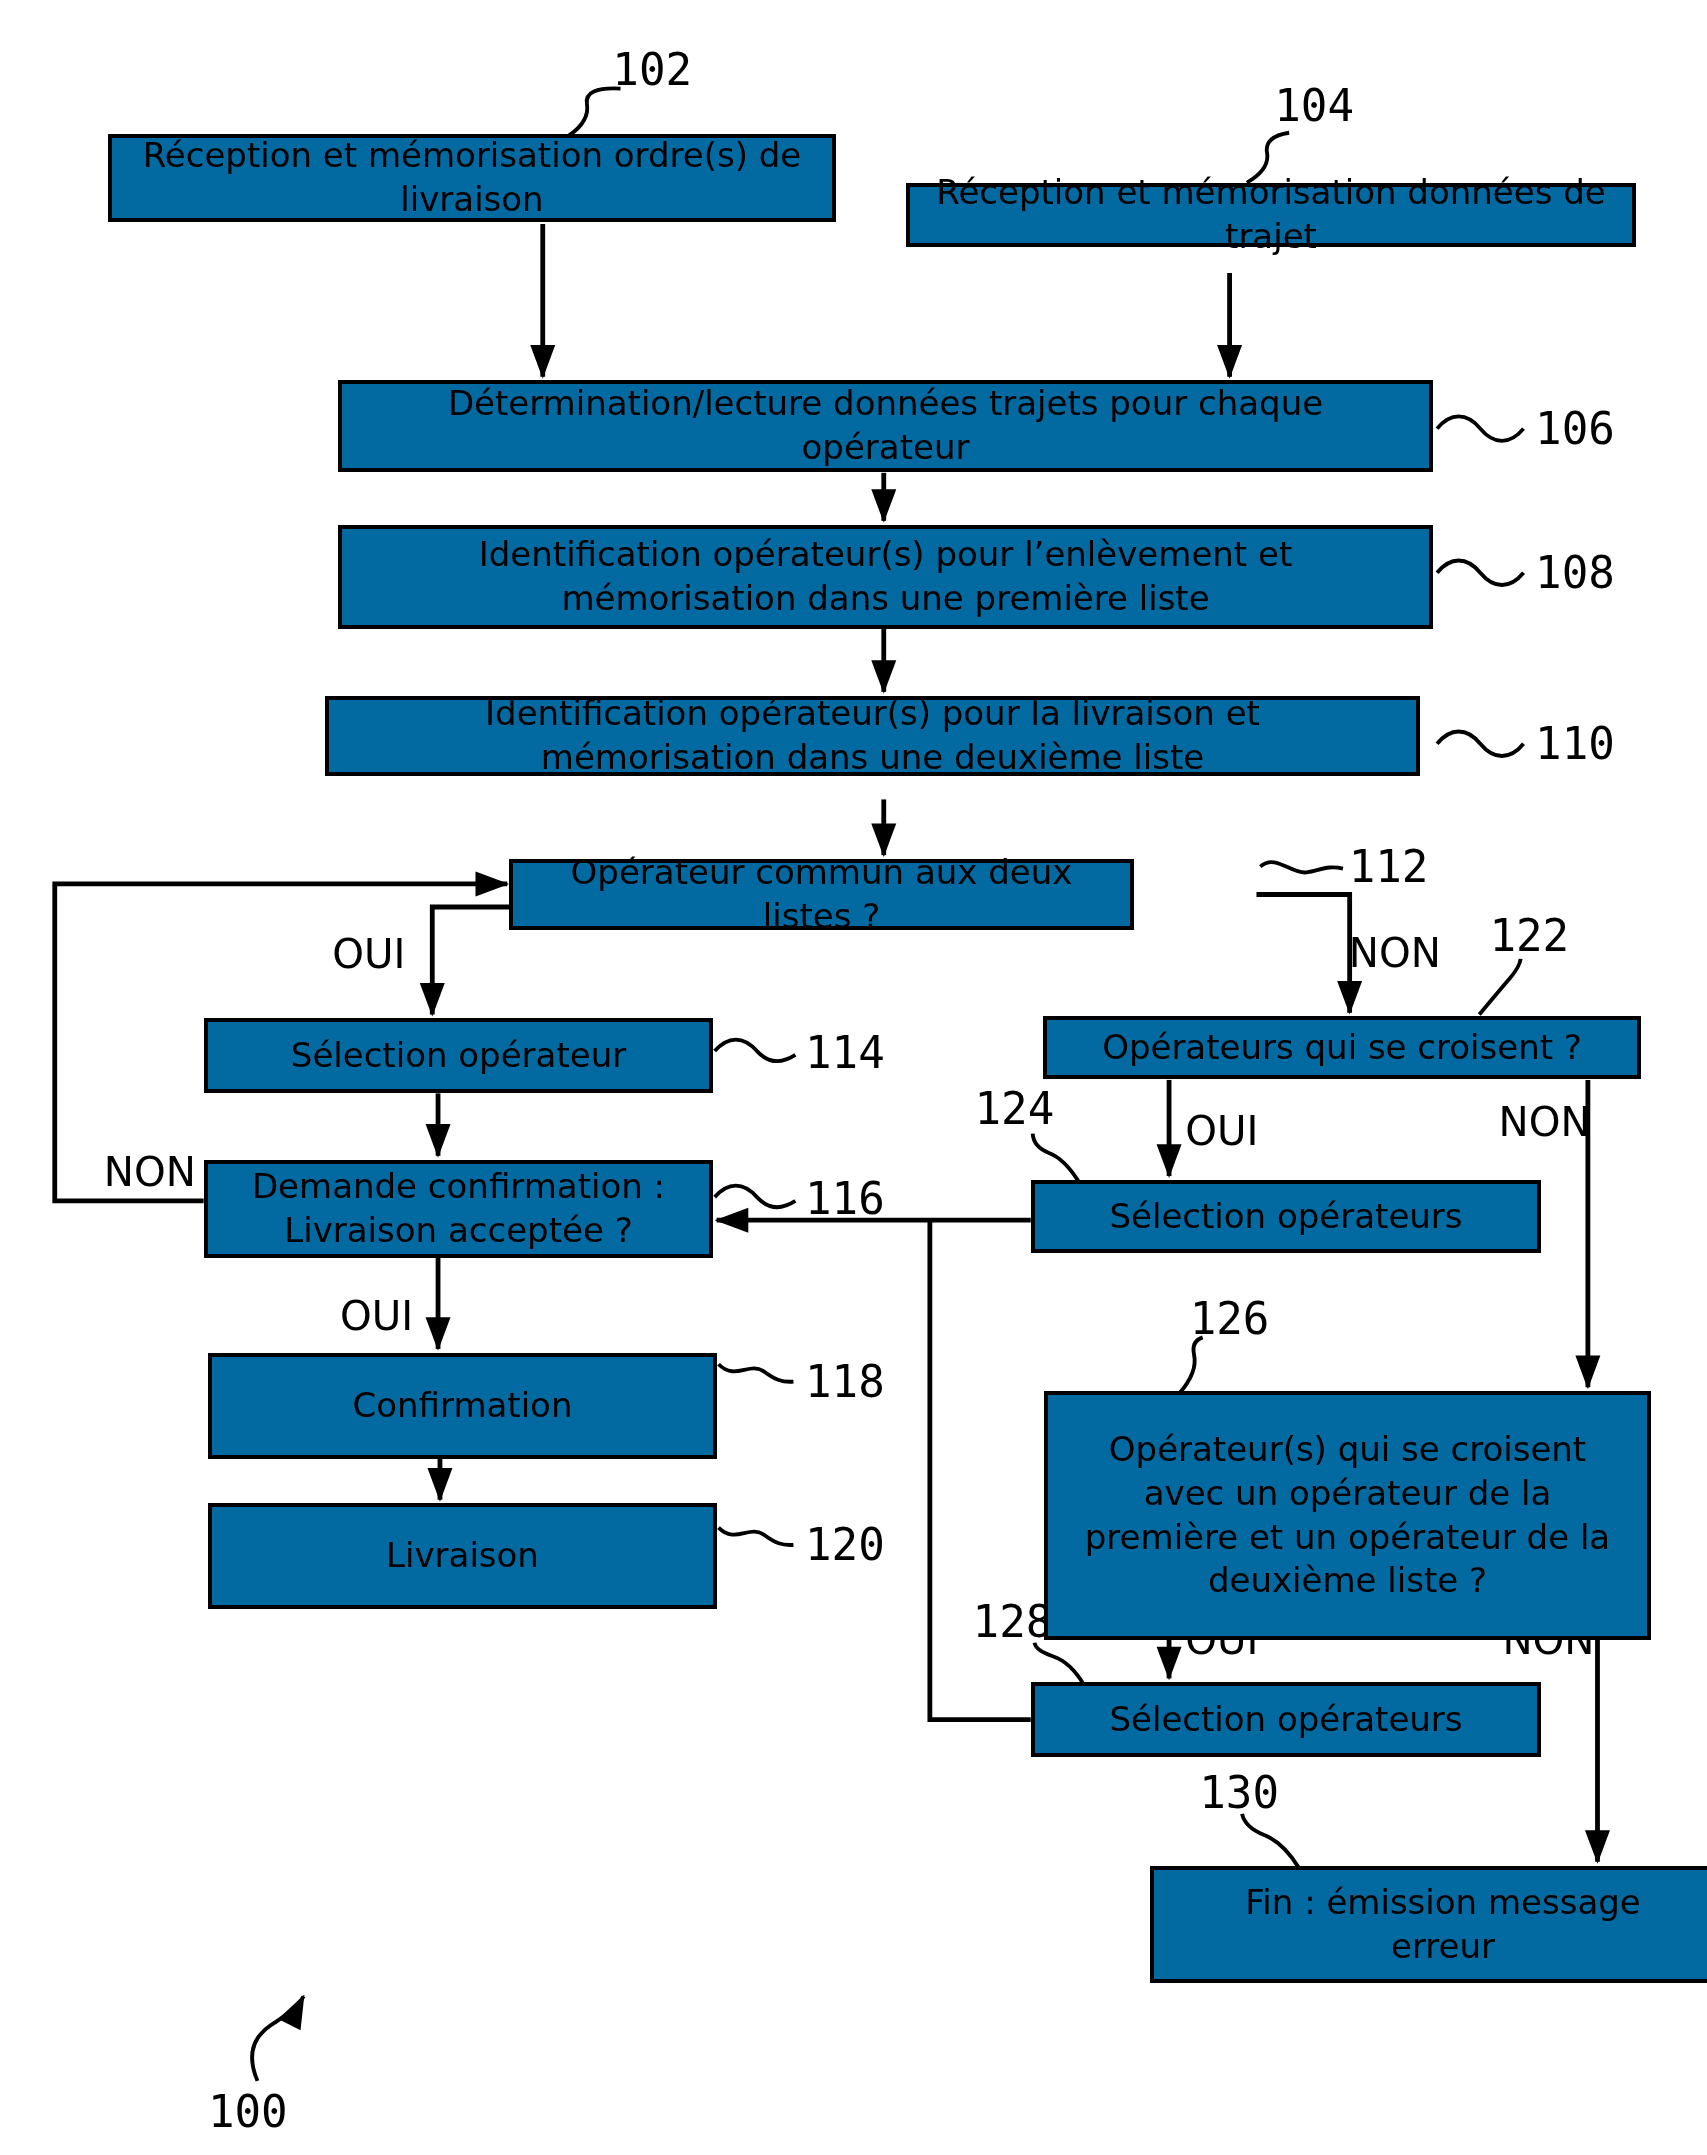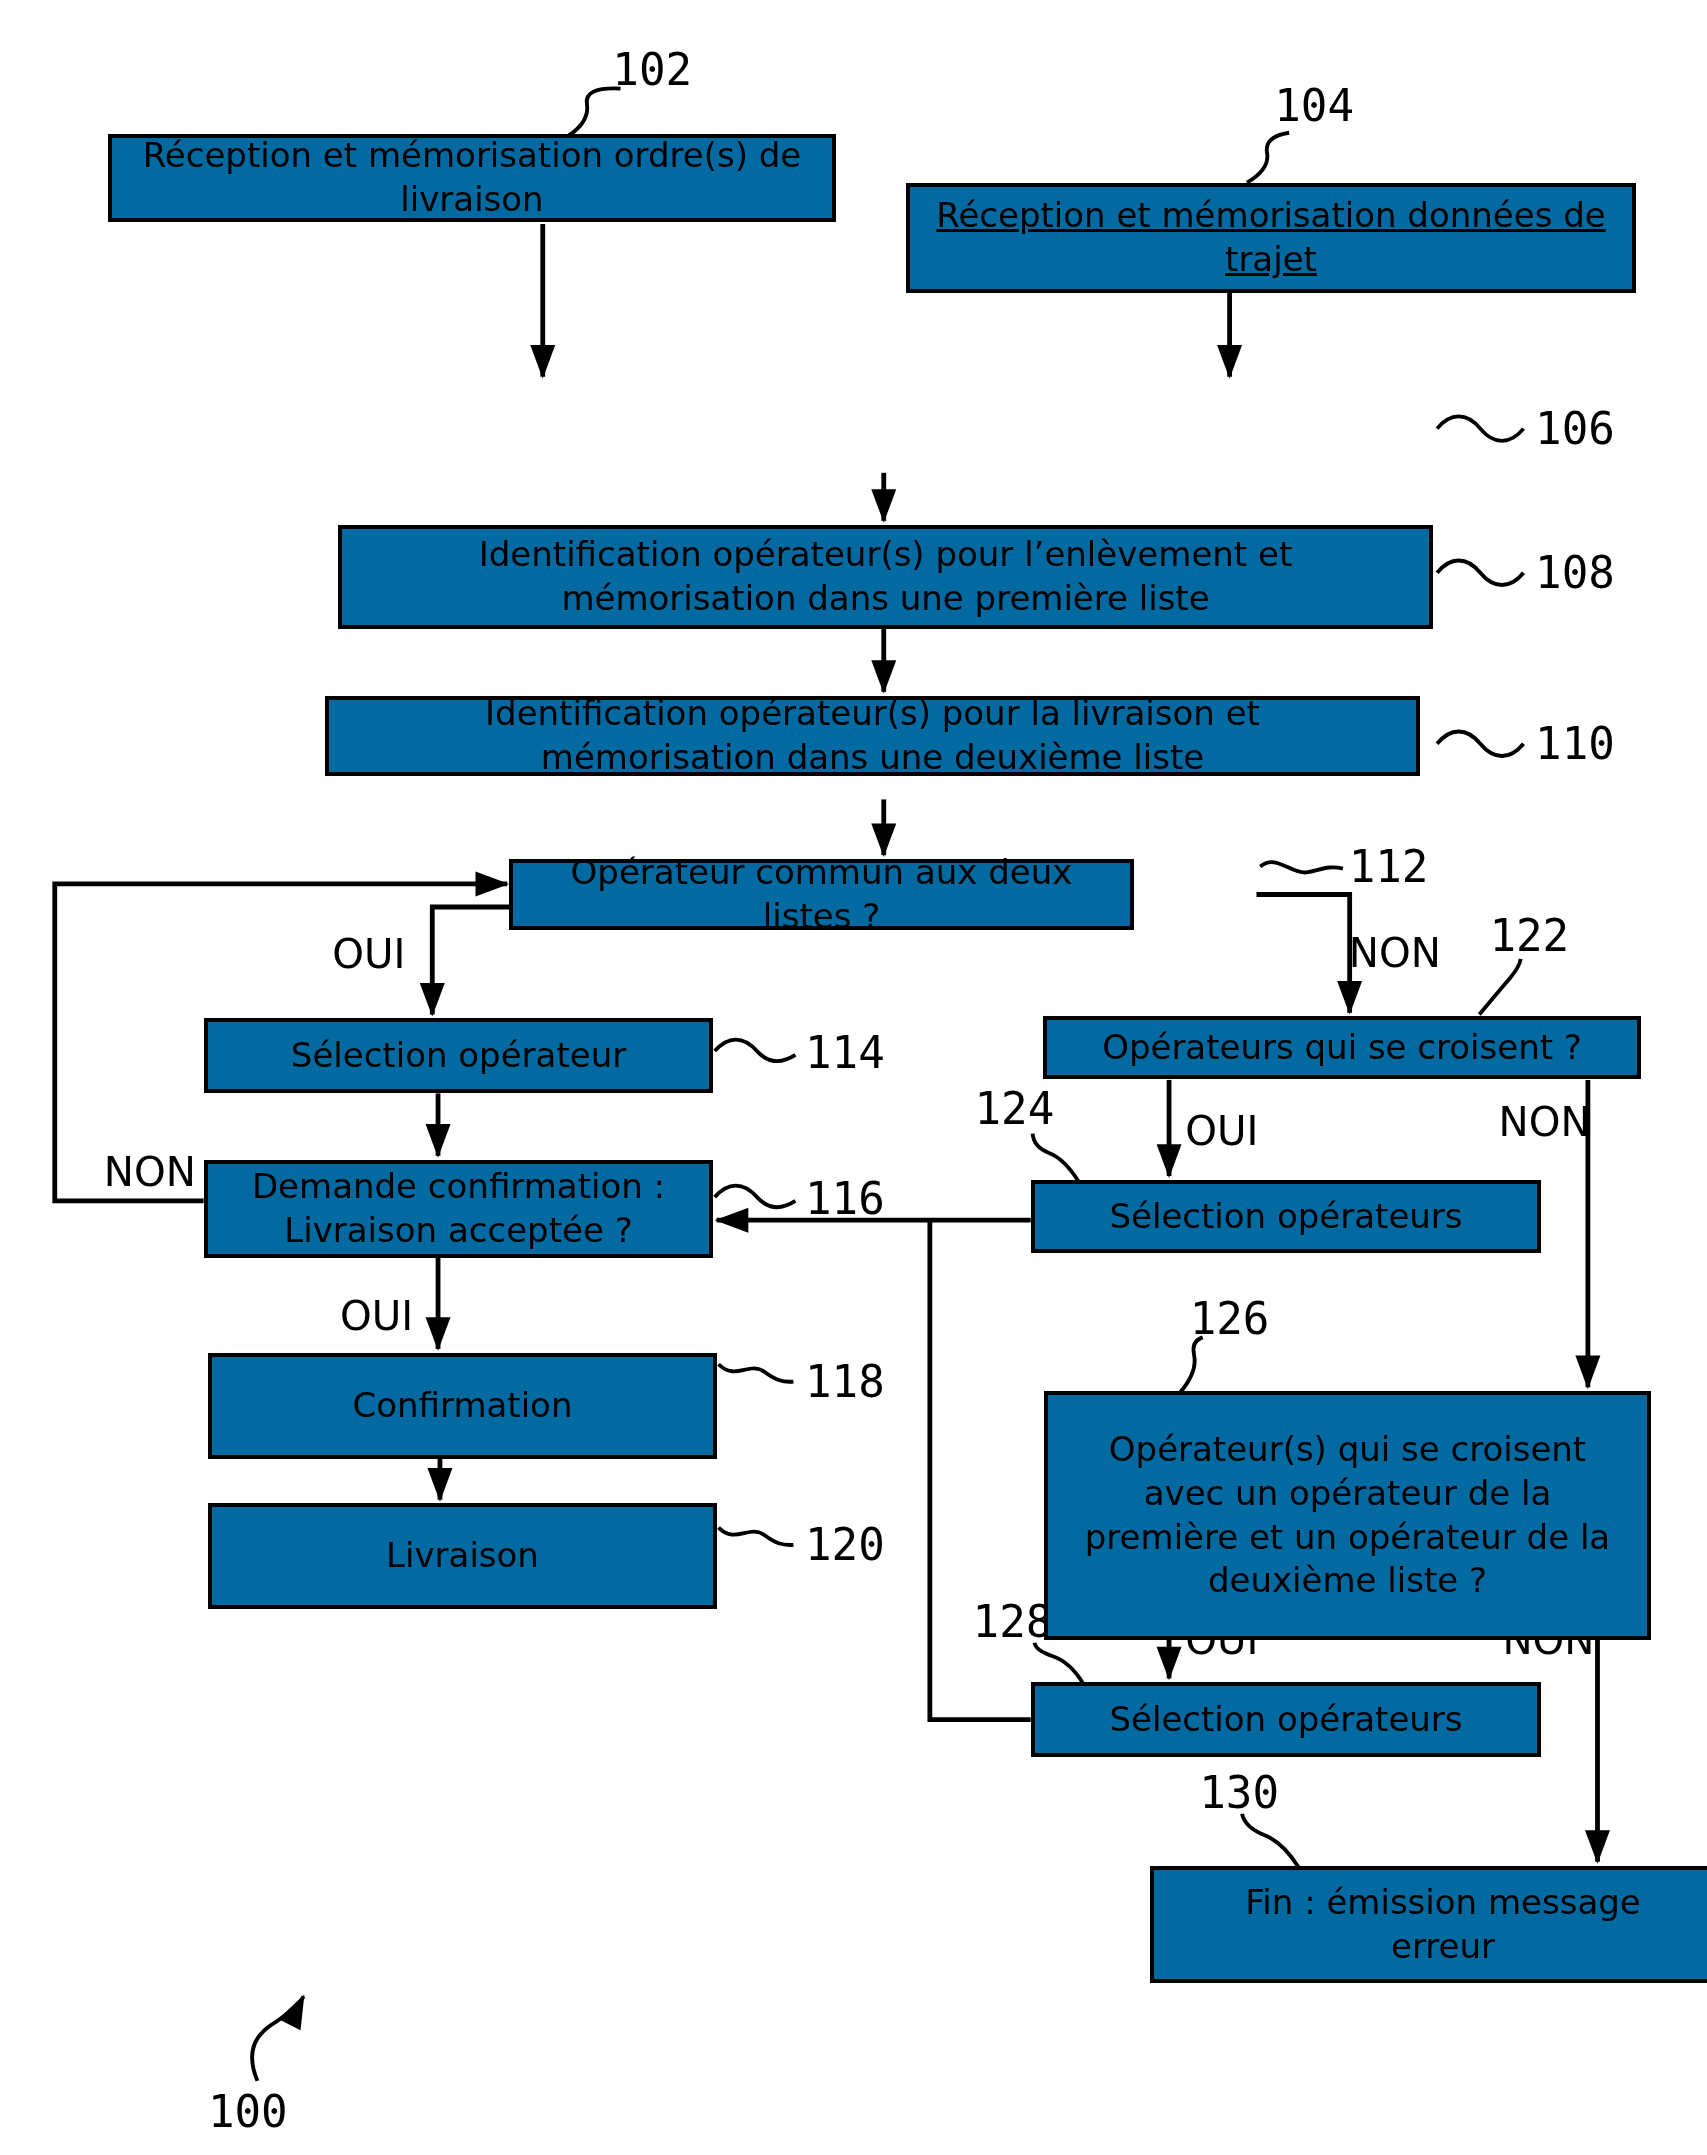--- a/index.html
+++ b/index.html
@@ -92,25 +92,29 @@
     <text class="branch" x="1608" y="1182" text-anchor="middle">NON</text>
     <text class="branch" x="1272" y="1722" text-anchor="middle">OUI</text>
     <text class="branch" x="1612" y="1722" text-anchor="middle">NON</text>
   </svg>
 
   <div class="box" style="left:108px;top:134px;width:728px;height:88px;">
     <span class="txt">Réception et mémorisation ordre(s) de
 livraison</span>
   </div>
 
-  <div class="box" style="left:906px;top:183px;width:730px;height:110px;text-decoration:underline;">
+  <div class="box" style="left:906px;top:183px;width:730px;height:64px;">
     <span class="txt">Réception et mémorisation données de
 trajet</span>
   </div>
 
+  <div class="box" style="left:338px;top:380px;width:1095px;height:92px;">
+    <span class="txt">Détermination/lecture données trajets pour chaque
+opérateur</span>
+  </div>
 
   <div class="box" style="left:338px;top:525px;width:1095px;height:104px;">
     <span class="txt">Identification opérateur(s) pour l’enlèvement et
 mémorisation dans une première liste</span>
   </div>
 
   <div class="box" style="left:325px;top:696px;width:1095px;height:80px;">
     <span class="txt">Identification opérateur(s) pour la livraison et
 mémorisation dans une deuxième liste</span>
   </div>

